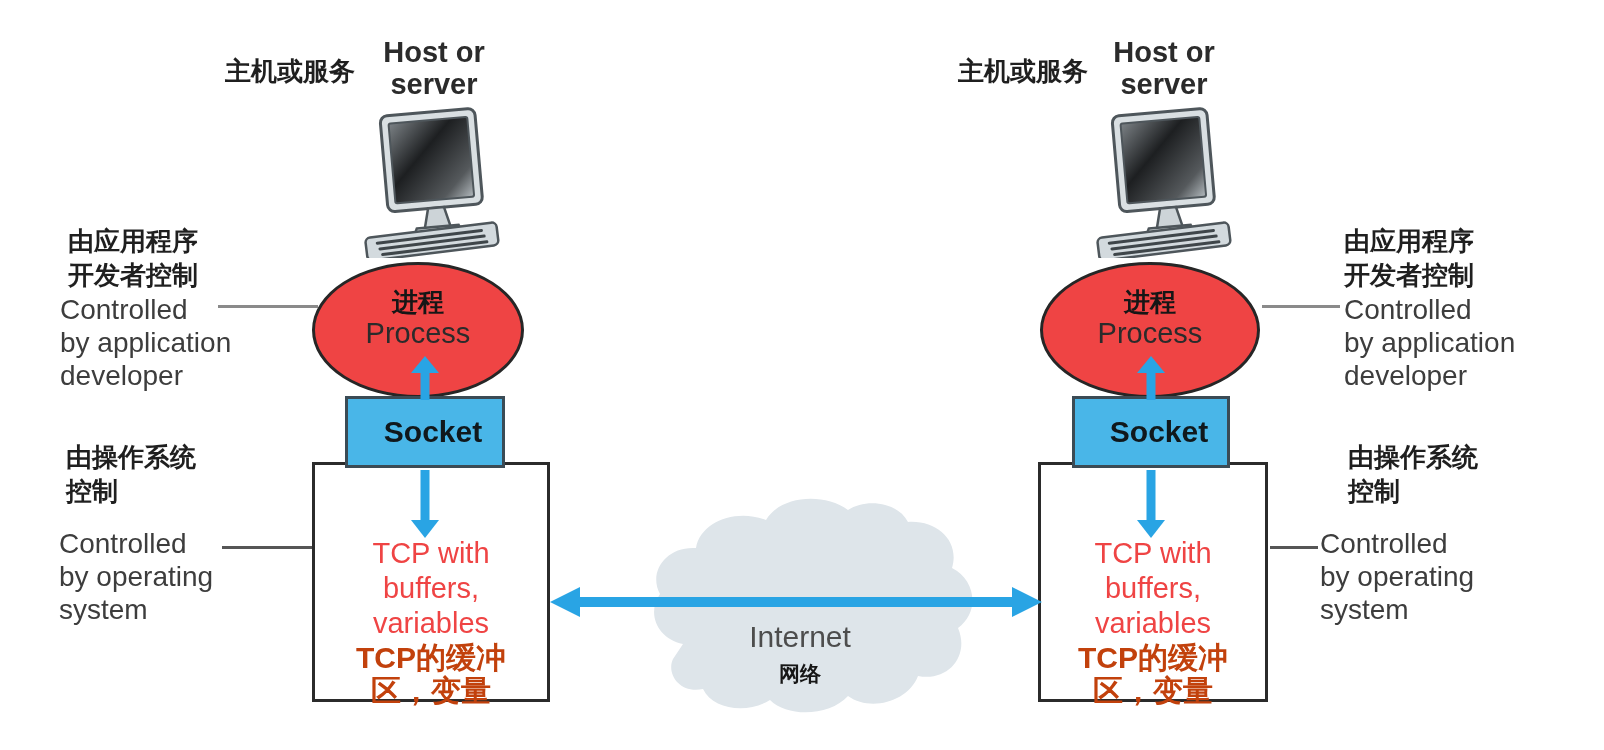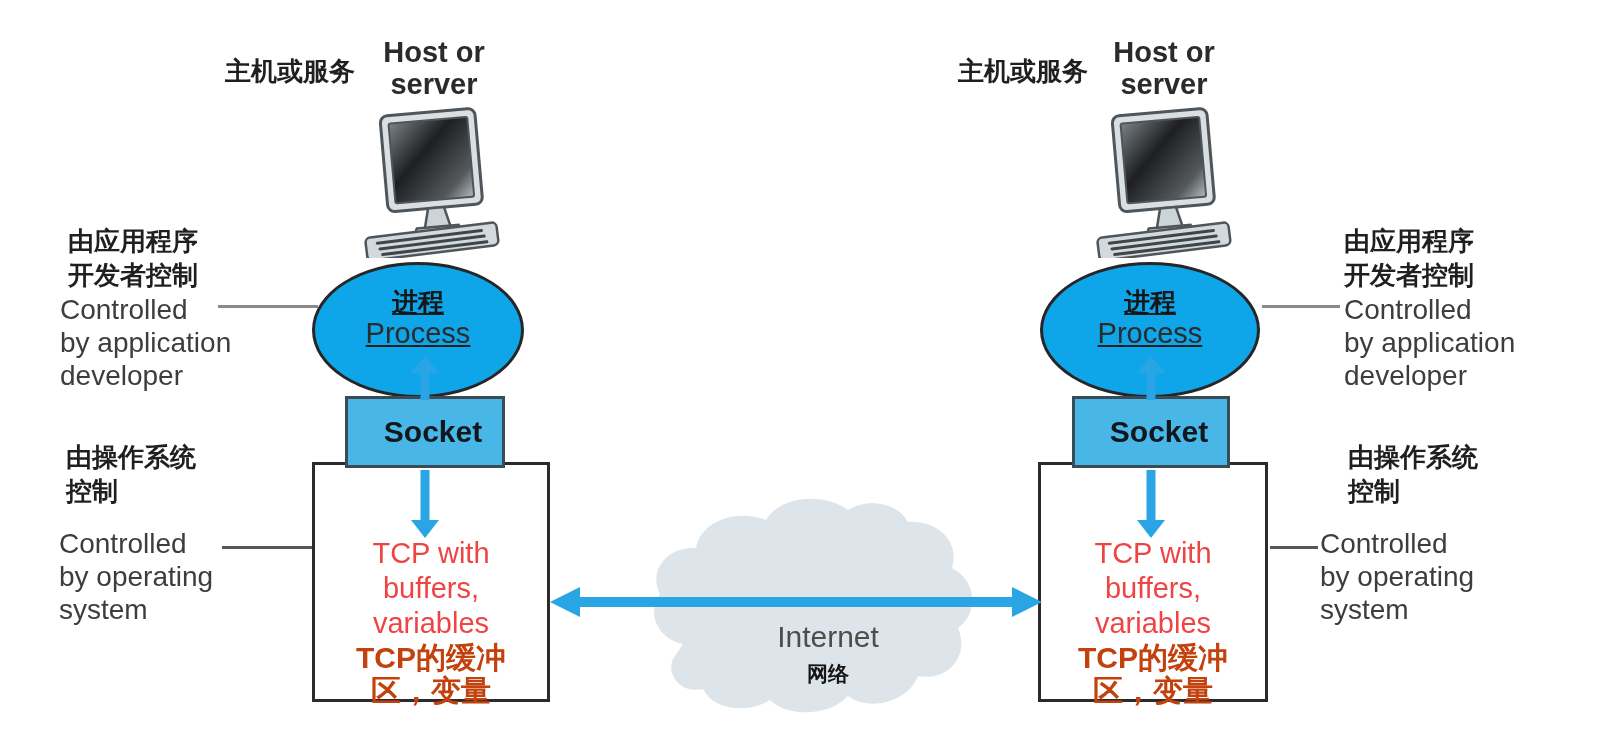--- a/index.html
+++ b/index.html
@@ -23,22 +23,22 @@
   .proc-en   { font-size: 29px; color: #2b2b2b; line-height: 33px; text-align: center; }
   .socket-label { font-size: 30px; font-weight: 600; color: #10181c; }
   .tcp-en    { font-size: 29px; color: #ef4444; line-height: 35px; text-align: center; }
   .tcp-cn    { font-weight: bold; font-size: 30px; color: #c2410c; line-height: 33px; text-align: center; }
   .inet-en   { font-size: 30px; color: #4d4d4d; text-align: center; }
   .inet-cn   { font-weight: bold; font-size: 21px; color: #161616; text-align: center; margin-top: 6px; }
   .os-cn-2   { }
 
   
   .ellipse {
-    border: 3px solid #262626; border-radius: 50%; background: #0ea5e9;
-    display: flex; flex-direction: column; align-items: center; justify-content: center; text-decoration: underline;
+    border: 3px solid #262626; border-radius: 50%; background: #ef4444;
+    display: flex; flex-direction: column; align-items: center; justify-content: center;
   }
   .ellipse .inner { transform: translateY(-12px); }
   .socket-box {
     background: #49b6e8; border: 3px solid #3b4b55;
     display: flex; align-items: center; justify-content: center;
     z-index: 4;
     padding-left: 16px;
   }
   .tcp-box { border: 3px solid #2b2b2b; background: transparent; z-index: 2; }
   .connector { height: 3px; background: #8a8a8a; z-index: 1; }
@@ -78,21 +78,21 @@
   .p-r-dnarrow { left: 1136px; top: 470px; width: 30px; height: 68px; }
   .p-r-appcn   { left: 1344px; top: 224px; width: 180px; }
   .p-r-appen   { left: 1344px; top: 293px; width: 240px; }
   .p-r-appline { left: 1262px; top: 305px; width: 78px; }
   .p-r-oscn    { left: 1348px; top: 440px; width: 140px; }
   .p-r-osen    { left: 1320px; top: 527px; width: 240px; }
   .p-r-osline  { left: 1270px; top: 546px; width: 48px; }
 
   
   .p-cloud     { left: 608px; top: 484px; width: 380px; height: 235px; }
-  .p-inettxt   { left: 726px; top: 620px; width: 204px; }
+  .p-inettxt   { left: 698px; top: 620px; width: 204px; }
   .p-harrow    { left: 550px; top: 584px; width: 492px; height: 36px; }
 </style>
 </head>
 <body>
 
 <div class="canvas">
 
   <svg class="abs cloud-svg p-cloud" viewBox="0 0 380 235">
     <path fill="#dee5ea" d="M75,160 C50,155 38,130 52,110 C40,88 58,62 88,64 C92,38 128,24 158,36
       C172,12 215,8 240,26 C258,14 290,18 300,38 C330,36 352,58 344,84 C368,96 372,128 350,144

